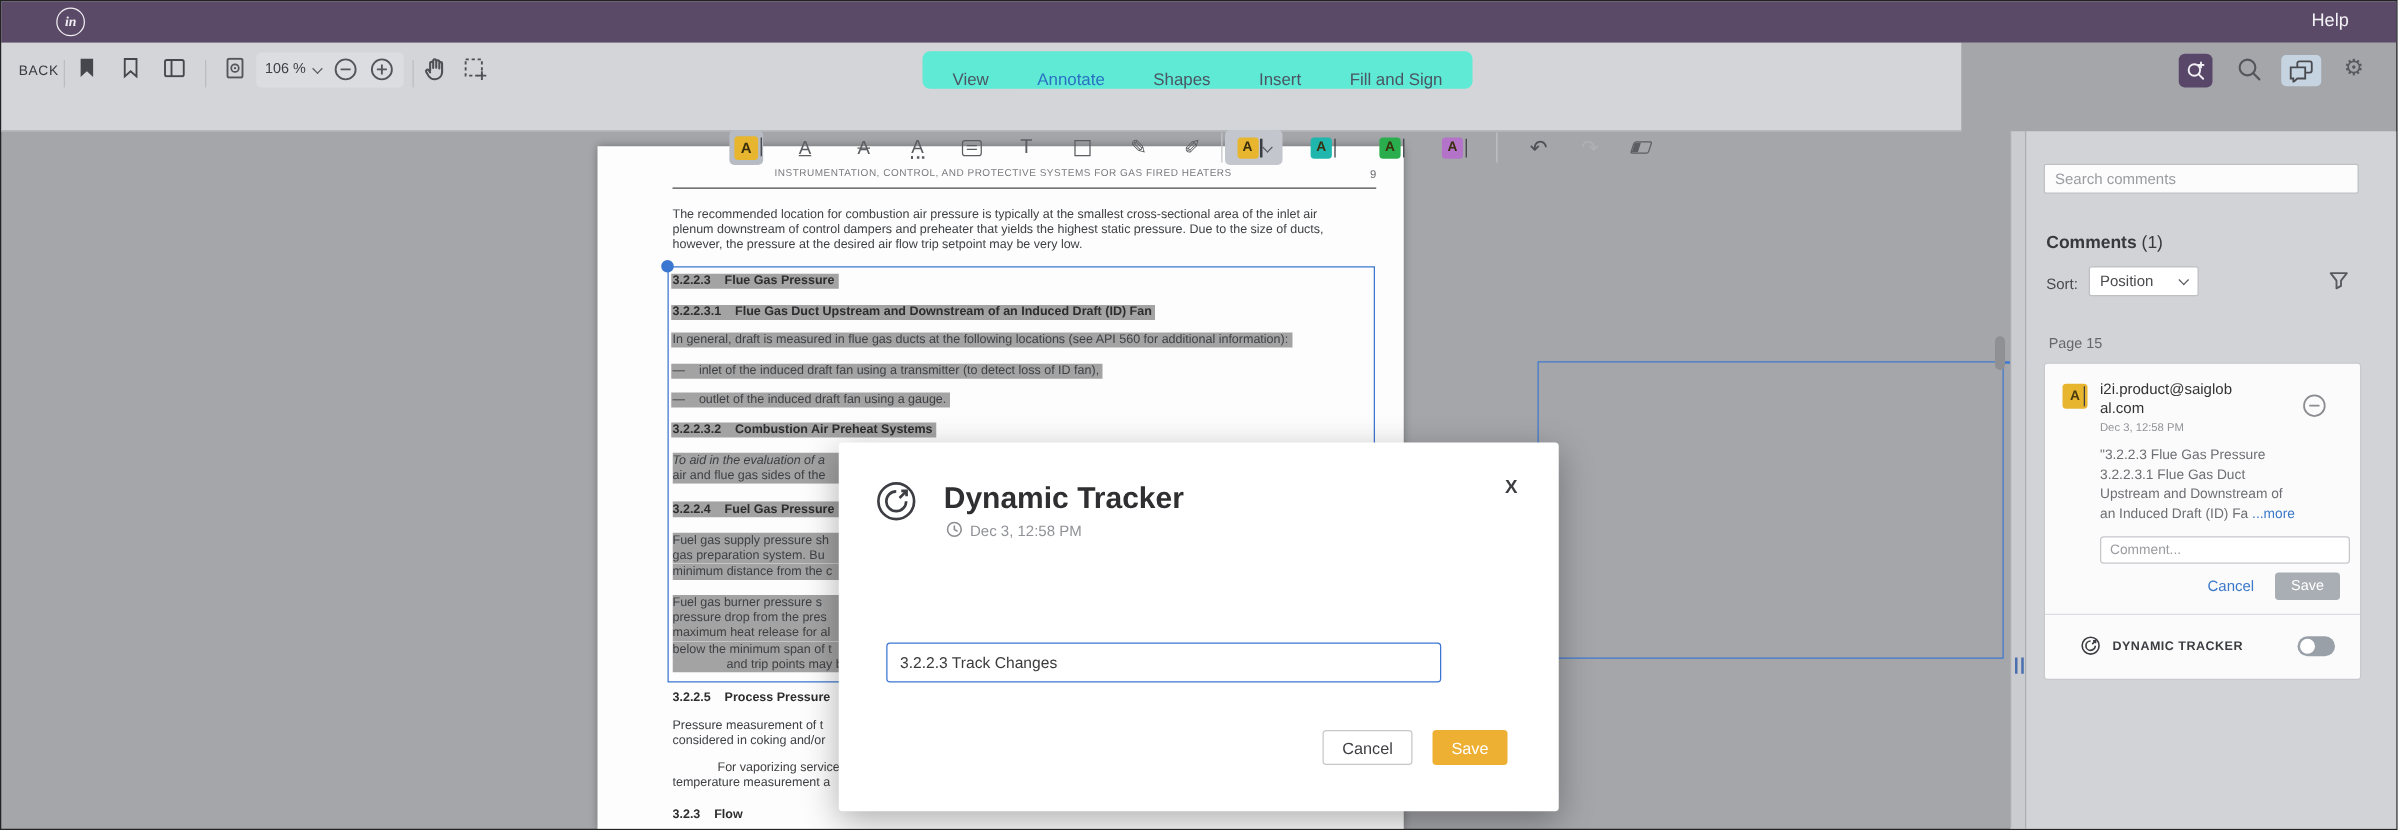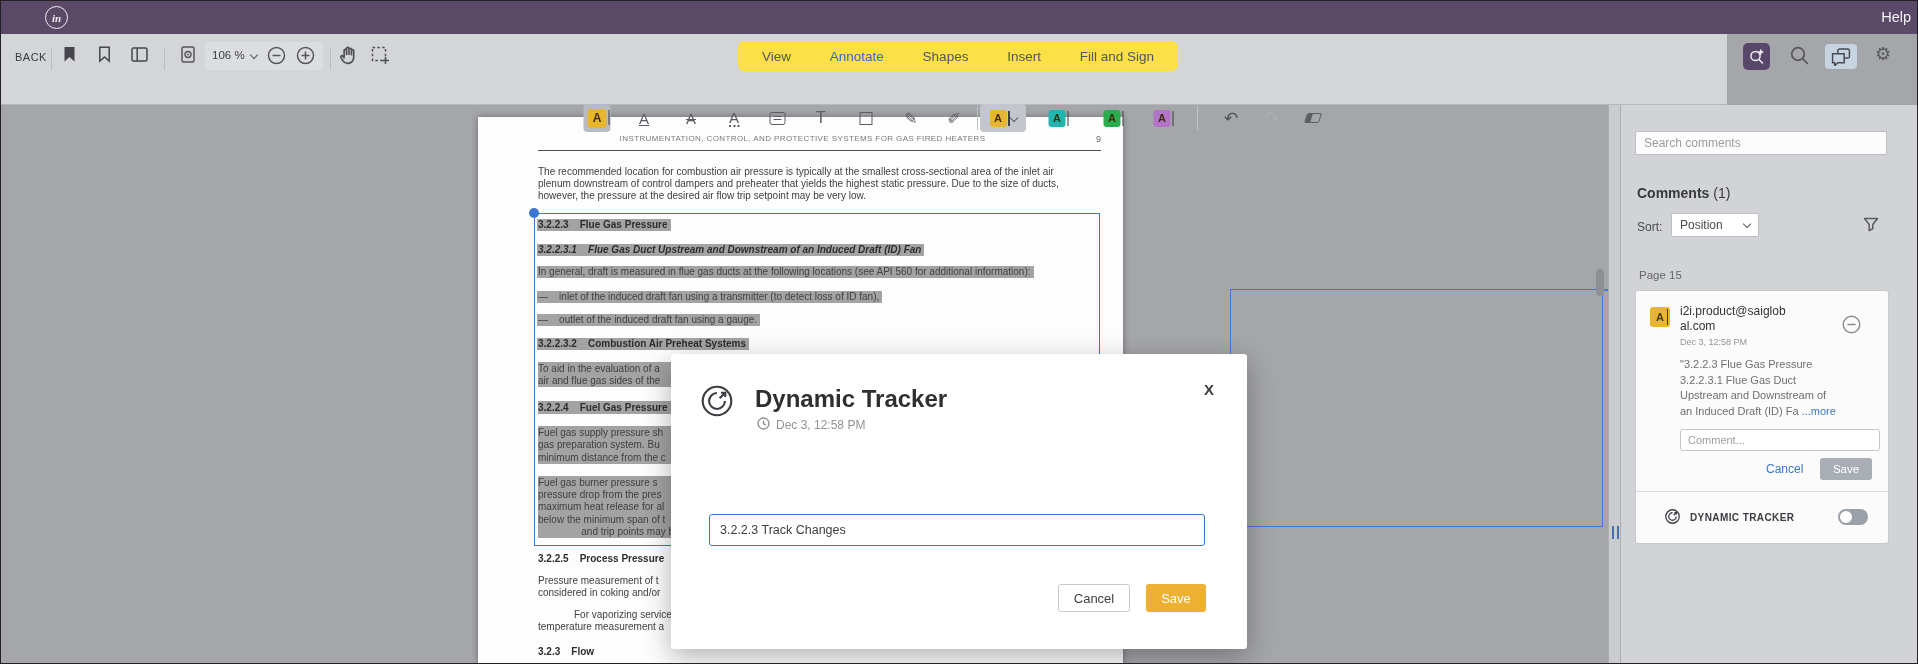--- a/index.html
+++ b/index.html
@@ -4,34 +4,34 @@
 <style>
   *{box-sizing:border-box;margin:0;padding:0}
   html,body{width:1918px;height:664px;overflow:hidden}
   body{font-family:"Liberation Sans",sans-serif;background:#a5a6aa}
   #app{position:relative;width:1918px;height:664px;overflow:hidden;background:#a5a6aa;border:1px solid #222}
 
   
   #topbar{position:absolute;left:0;top:0;width:1918px;height:33px;background:#5b4a67;z-index:40}
   #logo{position:absolute;left:44px;top:5px;width:23px;height:23px;border:1.6px solid #efeef2;border-radius:50%;
         color:#efeef2;font:italic 700 11px "Liberation Serif",serif;display:flex;align-items:center;justify-content:center}
-  #help{position:absolute;right:8px;top:8px;color:#f2f1f5;font-size:14.5px}
-
-  
-  #toolbar{position:absolute;left:0;top:33px;width:1726px;height:71px;background:#d4d5d9;border-bottom:1px solid #b7b8bc;z-index:35}
+  #help{position:absolute;right:40px;top:8px;color:#f2f1f5;font-size:14.5px}
+
+  
+  #toolbar{position:absolute;left:0;top:33px;width:1568px;height:71px;background:#d4d5d9;border-bottom:1px solid #b7b8bc;z-index:35}
   .vdiv{position:absolute;top:14px;width:1px;height:22px;background:#bcbdc1}
   #back{position:absolute;left:14px;top:17px;font-size:11px;letter-spacing:.5px;color:#3a3b40;cursor:pointer}
   .ic{position:absolute;display:flex;align-items:center;justify-content:center}
   #zoombg{position:absolute;left:204px;top:8px;width:118px;height:28px;background:#dcdde1;border-radius:4px}
   #zoomtxt{position:absolute;left:211px;top:15px;font-size:11.5px;color:#3e3f44}
   .chevd{width:6px;height:6px;border-right:1.5px solid #5b5c61;border-bottom:1.5px solid #5b5c61;transform:rotate(45deg);display:inline-block}
 
   
-  #tabs{position:absolute;left:737px;top:7px;width:440px;height:30px;background:#fde047;border-radius:6px;
-        display:flex;align-items:center;justify-content:space-between;padding:0 24px}
+  #tabs{position:absolute;left:737px;top:7px;width:440px;height:30px;background:#5eead4;border-radius:6px;
+        display:flex;align-items:flex-end;justify-content:space-between;padding:0 24px}
   .tab{font-size:13.5px;color:#4b5563;cursor:pointer;white-space:nowrap}
   .tab.active{color:#2a6fc2}
 
   
   #srchadd{position:absolute;left:1742px;top:9px;width:27px;height:27px;background:#584768;border-radius:5px;display:flex;align-items:center;justify-content:center}
   #cmtbg{position:absolute;left:1824px;top:10px;width:32px;height:25px;background:#c6d4e2;border-radius:4px;display:flex;align-items:center;justify-content:center}
   #gearic{position:absolute;left:1874px;top:9px;font-size:18px;color:#595a5f}
 
   
   .tool{position:absolute;top:70px;height:28px;min-width:27px;display:flex;align-items:center;justify-content:center;transform:translateX(-50%);cursor:pointer;gap:4px}
@@ -109,21 +109,21 @@
   #toggle i{position:absolute;left:2px;top:2px;width:12px;height:12px;border-radius:50%;background:#fff}
 
   
   #modal{position:absolute;left:670px;top:353px;width:576px;height:295px;background:#fff;border-radius:3px;
          box-shadow:0 8px 28px rgba(0,0,0,.3);z-index:20}
   #m-icon{position:absolute;left:28px;top:29px}
   #m-title{position:absolute;left:84px;top:31px;font-size:24px;font-weight:700;color:#2f2f31}
   #m-close{position:absolute;left:533px;top:27px;font-size:15px;font-weight:600;color:#3c3d41;cursor:pointer}
   #m-daterow{position:absolute;left:86px;top:63px;display:flex;align-items:center;gap:6px;font-size:12px;color:#909297}
   #m-body{position:absolute;left:38px;top:98px;width:476px;font-size:13.5px;line-height:21px;color:#47484c}
-  #m-input{position:absolute;left:38px;top:160px;width:496px;height:32px;border:1.5px solid #3b76d1;border-radius:3px;
+  #m-input{position:absolute;left:38px;top:160px;width:444px;height:32px;border:1.5px solid #3b76d1;border-radius:3px;
            font-size:12.5px;color:#3c3c3e;display:flex;align-items:center;padding:0 10px;background:#fff}
   #m-cancel{position:absolute;left:387px;top:230px;width:72px;height:28px;background:#fff;border:1px solid #c8c8cc;border-radius:3px;
             font-size:13px;color:#3f3f43;cursor:pointer}
   #m-save{position:absolute;left:475px;top:230px;width:60px;height:28px;background:#eeb033;border:none;border-radius:3px;
           font-size:13px;color:#fff;cursor:pointer}
 </style>
 </head>
 <body>
 
 <div id="app">
@@ -286,26 +286,26 @@
   <div id="page">
     <div id="dochdr">INSTRUMENTATION, CONTROL, AND PROTECTIVE SYSTEMS FOR GAS FIRED HEATERS</div>
     <div id="docpg">9</div>
     <div id="docrule"></div>
     <div id="selbox"></div>
     <div id="seldot"></div>
   <div class="doc-line" style="top: 48px;"><span>The recommended location for combustion air pressure is typically at the smallest cross-sectional area of the inlet air</span></div>
       <div class="doc-line" style="top: 60px;"><span>plenum downstream of control dampers and preheater that yields the highest static pressure. Due to the size of ducts,</span></div>
       <div class="doc-line" style="top: 72px;"><span>however, the pressure at the desired air flow trip setpoint may be very low.</span></div>
       <div class="doc-line b" style="top: 101px;"><span class="hlspan">3.2.2.3    Flue Gas Pressure</span></div>
-      <div class="doc-line b" style="top: 126px; font-style: italic;"><span class="hlspan">3.2.2.3.1    Flue Gas Duct Upstream and Downstream of an Induced Draft (ID) Fan</span></div>
+      <div class="doc-line b" style="top: 126px;"><span class="hlspan">3.2.2.3.1    Flue Gas Duct Upstream and Downstream of an Induced Draft (ID) Fan</span></div>
       <div class="doc-line" style="top: 148px;"><span class="hlspan">In general, draft is measured in flue gas ducts at the following locations (see API 560 for additional information):</span></div>
       <div class="doc-line" style="top: 173px;"><span class="hlspan">—    inlet of the induced draft fan using a transmitter (to detect loss of ID fan),</span></div>
       <div class="doc-line" style="top: 196px;"><span class="hlspan">—    outlet of the induced draft fan using a gauge.</span></div>
       <div class="doc-line b" style="top: 220px;"><span class="hlspan">3.2.2.3.2    Combustion Air Preheat Systems</span></div>
-      <div class="doc-line cut" style="top: 245px;"><span class="hlspan">To aid in the evaluation of a</span></div>
+      <div class="doc-line cut" style="top: 245px; font-style: italic;"><span class="hlspan">To aid in the evaluation of a</span></div>
       <div class="doc-line cut" style="top: 257px;"><span class="hlspan">air and flue gas sides of the</span></div>
       <div class="doc-line b cut" style="top: 284px;"><span class="hlspan">3.2.2.4    Fuel Gas Pressure</span></div>
       <div class="doc-line cut" style="top: 309px;"><span class="hlspan">Fuel gas supply pressure sh</span></div>
       <div class="doc-line cut" style="top: 321px;"><span class="hlspan">gas preparation system. Bu</span></div>
       <div class="doc-line cut" style="top: 334px;"><span class="hlspan">minimum distance from the c</span></div>
       <div class="doc-line cut" style="top: 359px;"><span class="hlspan">Fuel gas burner pressure s</span></div>
       <div class="doc-line cut" style="top: 371px;"><span class="hlspan">pressure drop from the pres</span></div>
       <div class="doc-line cut" style="top: 383px;"><span class="hlspan">maximum heat release for al</span></div>
       <div class="doc-line cut" style="top: 396px;"><span class="hlspan">below the minimum span of t</span></div>
       <div class="doc-line cut" style="top: 408px; text-align: right;"><span class="hlspan">and trip points may be requir</span></div>

